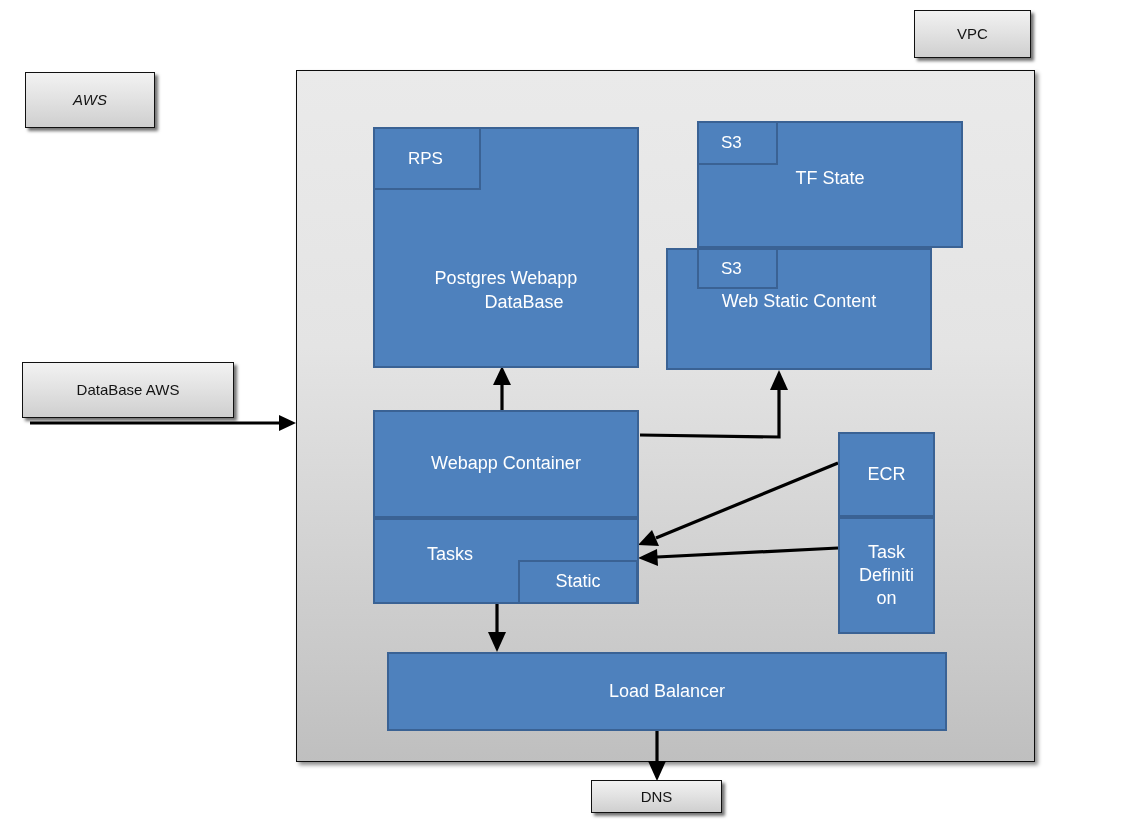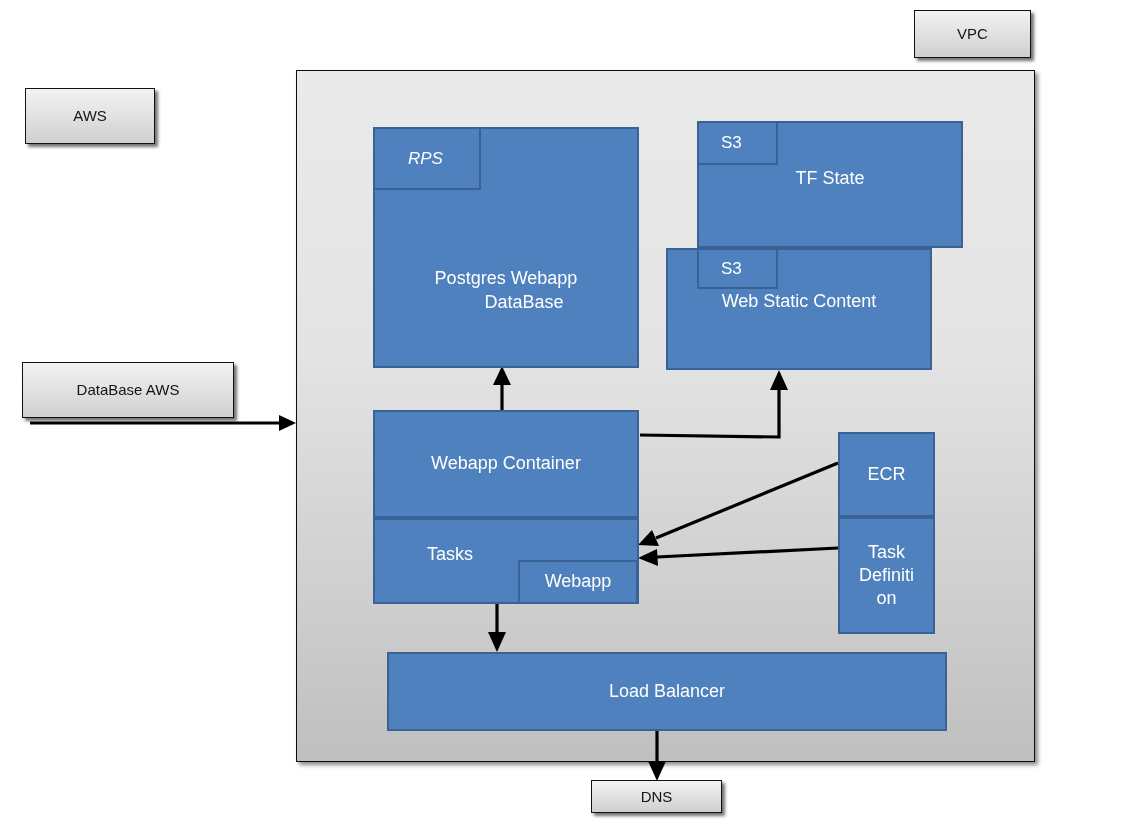--- a/index.html
+++ b/index.html
@@ -115,21 +115,21 @@
       <path class="wire" d="M 497 604 L 497 634"></path>
       <polygon class="head" points="497,652 488,632 506,632"></polygon>
     </g>
 
     <g>
       <path class="wire" d="M 657 731 L 657 763"></path>
       <polygon class="head" points="657,781 648,761 666,761"></polygon>
     </g>
   </svg>
 
-  <div class="node gray-box" style="left:25px; top:88px; width:130px; height:56px;">
+  <div class="node gray-box" style="left:25px; top:72px; width:130px; height:56px;font-style:italic;">
     <span>AWS</span>
   </div>
 
   <div class="node gray-box" style="left:914px; top:10px; width:117px; height:48px;">
     <span>VPC</span>
   </div>
 
   <div class="node gray-box" style="left:22px; top:362px; width:212px; height:56px;">
     <span>DataBase AWS</span>
   </div>
@@ -138,21 +138,21 @@
     <span>DNS</span>
   </div>
 
   <div class="node blue-box" style="left:373px; top:127px; width:266px; height:241px; align-items:center; padding-top:86px;">
     <span style="display:block; width:100%;">
       <span style="display:block;">Postgres Webapp</span>
       <span style="display:block;padding-left:36px;">DataBase</span>
     </span>
   </div>
 
-  <div class="node blue-box small" style="left:373px; top:127px; width:108px; height:63px; justify-content:flex-start; padding-left:33px;font-style:italic;">
+  <div class="node blue-box small" style="left:373px; top:127px; width:108px; height:63px; justify-content:flex-start; padding-left:33px;">
     <span>RPS</span>
   </div>
 
   <div class="node blue-box" style="left:697px; top:121px; width:266px; height:127px; align-items:flex-start; padding-top:44px;">
     <span>TF State</span>
   </div>
 
   <div class="node blue-box small" style="left:697px; top:121px; width:81px; height:44px; justify-content:flex-start; padding-left:22px;">
     <span>S3</span>
   </div>
@@ -167,21 +167,21 @@
 
   <div class="node blue-box" style="left:373px; top:410px; width:266px; height:108px;">
     <span>Webapp Container</span>
   </div>
 
   <div class="node blue-box" style="left:373px; top:518px; width:266px; height:86px; justify-content:flex-start; padding-left:52px; align-items:flex-start; padding-top:23px;">
     <span>Tasks</span>
   </div>
 
   <div class="node blue-box" style="left:518px; top:560px; width:120px; height:44px;">
-    <span>Webapp</span>
+    <span>Static</span>
   </div>
 
   <div class="node blue-box" style="left:838px; top:432px; width:97px; height:85px;">
     <span>ECR</span>
   </div>
 
   <div class="node blue-box" style="left:838px; top:517px; width:97px; height:117px;">
     <span style="display:block; width:100%;">
       <span style="display:block;">Task</span>
       <span style="display:block;">Definiti</span>

